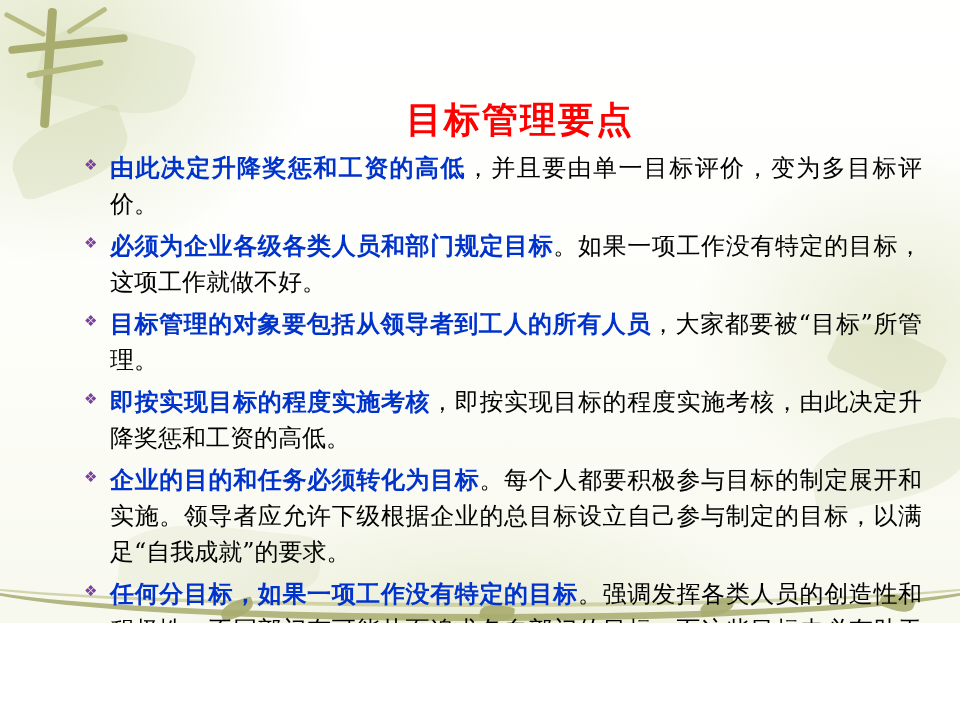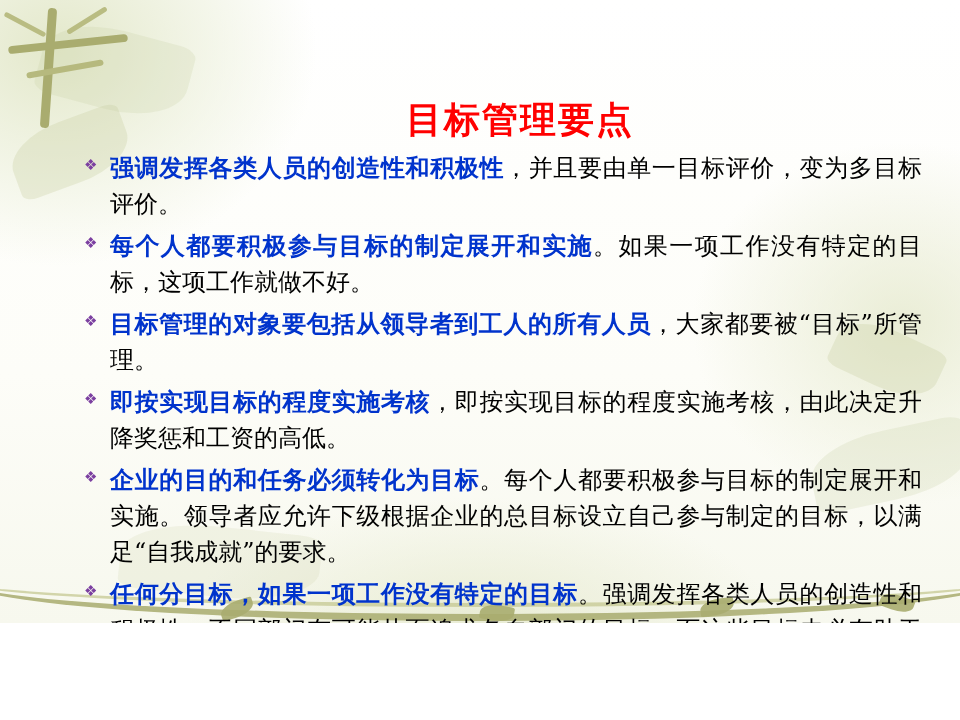--- a/index.html
+++ b/index.html
@@ -180,26 +180,26 @@
   <div class="vine-leaf vl4"></div>
 
   <div class="content">
 
     <div class="slide-title">目标管理要点</div>
 
     <div class="bullets">
 
       <div class="bullet-row">
         <span class="bullet-marker">❖</span>
-        <span class="bullet-text"><span class="lead">强调发挥各类人员的创造性和积极性</span><span>，并且要由单一目标评价，变为多目标评价。</span></span>
-      </div>
-
-      <div class="bullet-row">
-        <span class="bullet-marker">❖</span>
-        <span class="bullet-text"><span class="lead">每个人都要积极参与目标的制定展开和实施</span><span>。如果一项工作没有特定的目标，这项工作就做不好。</span></span>
+        <span class="bullet-text"><span class="lead">由此决定升降奖惩和工资的高低</span><span>，并且要由单一目标评价，变为多目标评价。</span></span>
+      </div>
+
+      <div class="bullet-row">
+        <span class="bullet-marker">❖</span>
+        <span class="bullet-text"><span class="lead">必须为企业各级各类人员和部门规定目标</span><span>。如果一项工作没有特定的目标，这项工作就做不好。</span></span>
       </div>
 
       <div class="bullet-row">
         <span class="bullet-marker">❖</span>
         <span class="bullet-text"><span class="lead">目标管理的对象要包括从领导者到工人的所有人员</span><span>，大家都要被“目标”所管理。</span></span>
       </div>
 
       <div class="bullet-row">
         <span class="bullet-marker">❖</span>
         <span class="bullet-text"><span class="lead">即按实现目标的程度实施考核</span><span>，即按实现目标的程度实施考核，由此决定升降奖惩和工资的高低。</span></span>

